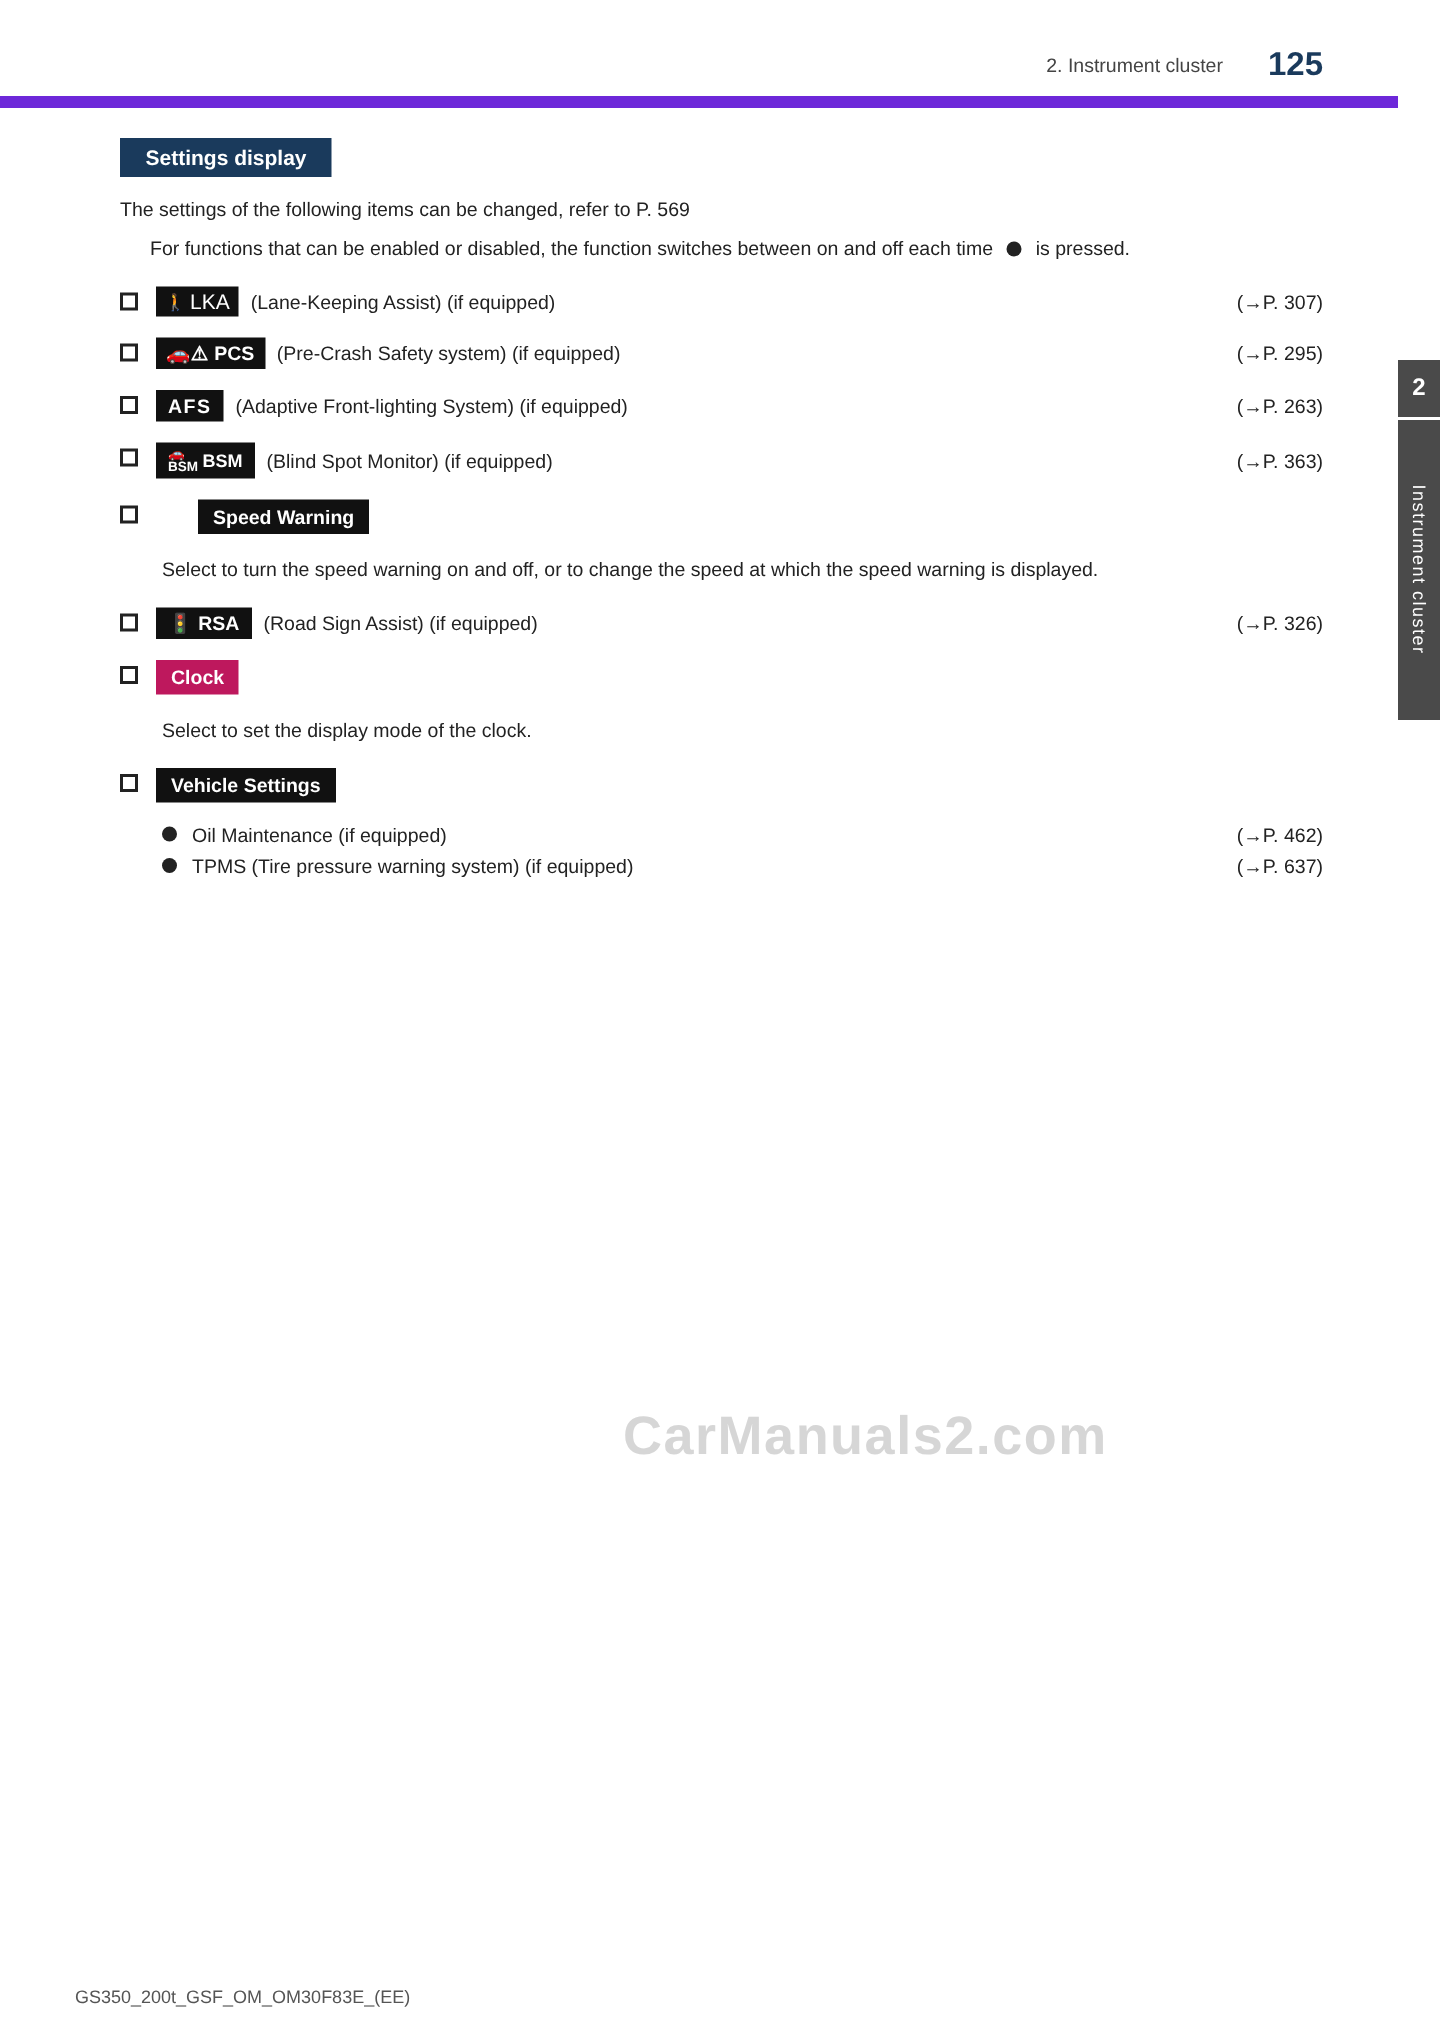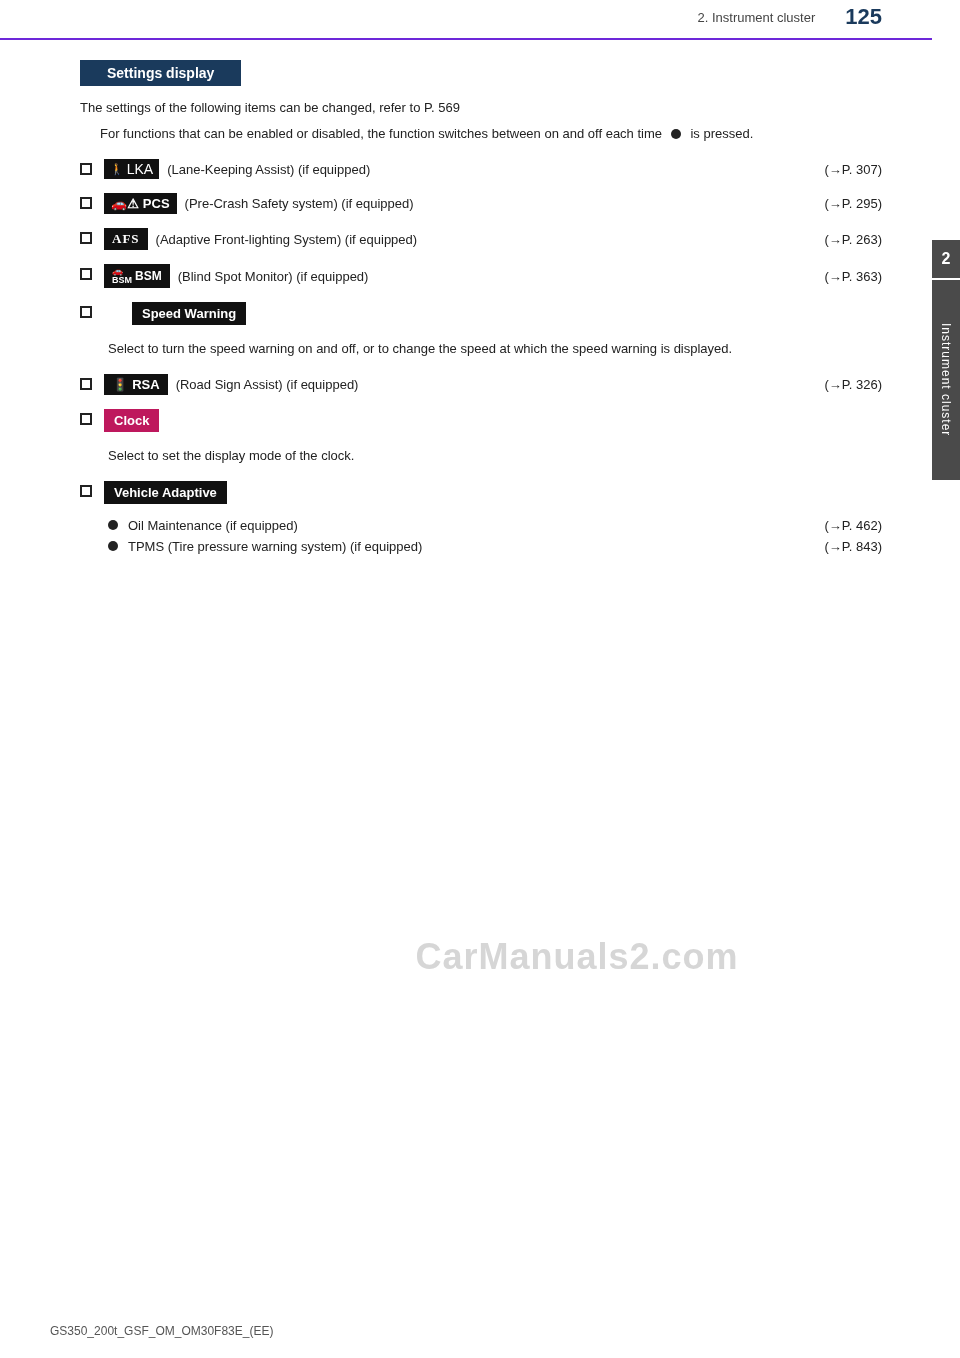--- a/index.html
+++ b/index.html
@@ -48,22 +48,22 @@
       display: flex;
       align-items: center;
       justify-content: center;
     }
 
     
     .page-header {
       display: flex;
       justify-content: flex-end;
       align-items: center;
-      padding: 4px 50px 8px 0;
-      border-bottom: 2px solid #6d28d9;
+      padding: 30px 50px 8px 0;
+      border-bottom: 8px solid #6d28d9;
       margin: 0 28px 0 0;
     }
     .page-header-section {
       font-size: 13px;
       color: #444;
       margin-right: 30px;
     }
     .page-number {
       font-size: 22px;
       font-weight: bold;
@@ -73,21 +73,21 @@
     
     .main-content {
       padding: 20px 50px 40px 80px;
       margin-right: 28px;
     }
 
     
     .settings-header-box {
       background: #1a3a5c;
       color: #fff;
-      padding: 5px 27px;
+      padding: 5px 17px;
       font-size: 14px;
       font-weight: bold;
       margin-bottom: 12px;
       display: inline-block;
     }
 
     .intro-text {
       font-size: 13px;
       margin-bottom: 6px;
       line-height: 1.5;
@@ -229,21 +229,20 @@
 
     
     .afs-icon {
       background: #111;
       color: #fff;
       padding: 3px 8px;
       font-size: 13px;
       font-weight: bold;
       margin-right: 8px;
       letter-spacing: 1px;
-      font-family: Liberation Serif, serif;
     }
 
     
     .bsm-icon {
       background: #111;
       color: #fff;
       padding: 3px 8px;
       font-size: 12px;
       font-weight: bold;
       margin-right: 8px;
@@ -408,33 +407,33 @@
     <div style="flex:1;">
       <span class="clock-badge">Clock</span>
     </div>
   </div>
   <p class="description-text">Select to set the display mode of the clock.</p>
 
   
   <div class="feature-item">
     <span class="feature-item-square"></span>
     <div style="flex:1;">
-      <span class="vehicle-settings-badge">Vehicle Adaptive</span>
+      <span class="vehicle-settings-badge">Vehicle Settings</span>
     </div>
   </div>
 
   
   <div class="sub-item">
     <span class="sub-item-dot"></span>
     <span class="sub-item-text">Oil Maintenance (if equipped)</span>
     <span class="sub-item-page">(→P. 462)</span>
   </div>
   <div class="sub-item">
     <span class="sub-item-dot"></span>
     <span class="sub-item-text">TPMS (Tire pressure warning system) (if equipped)</span>
-    <span class="sub-item-page">(→P. 843)</span>
+    <span class="sub-item-page">(→P. 637)</span>
   </div>
 
 </div>
 
 <div class="watermark">CarManuals2.com</div>
 
 <div class="page-footer">GS350_200t_GSF_OM_OM30F83E_(EE)</div>
 
 </body></html>

